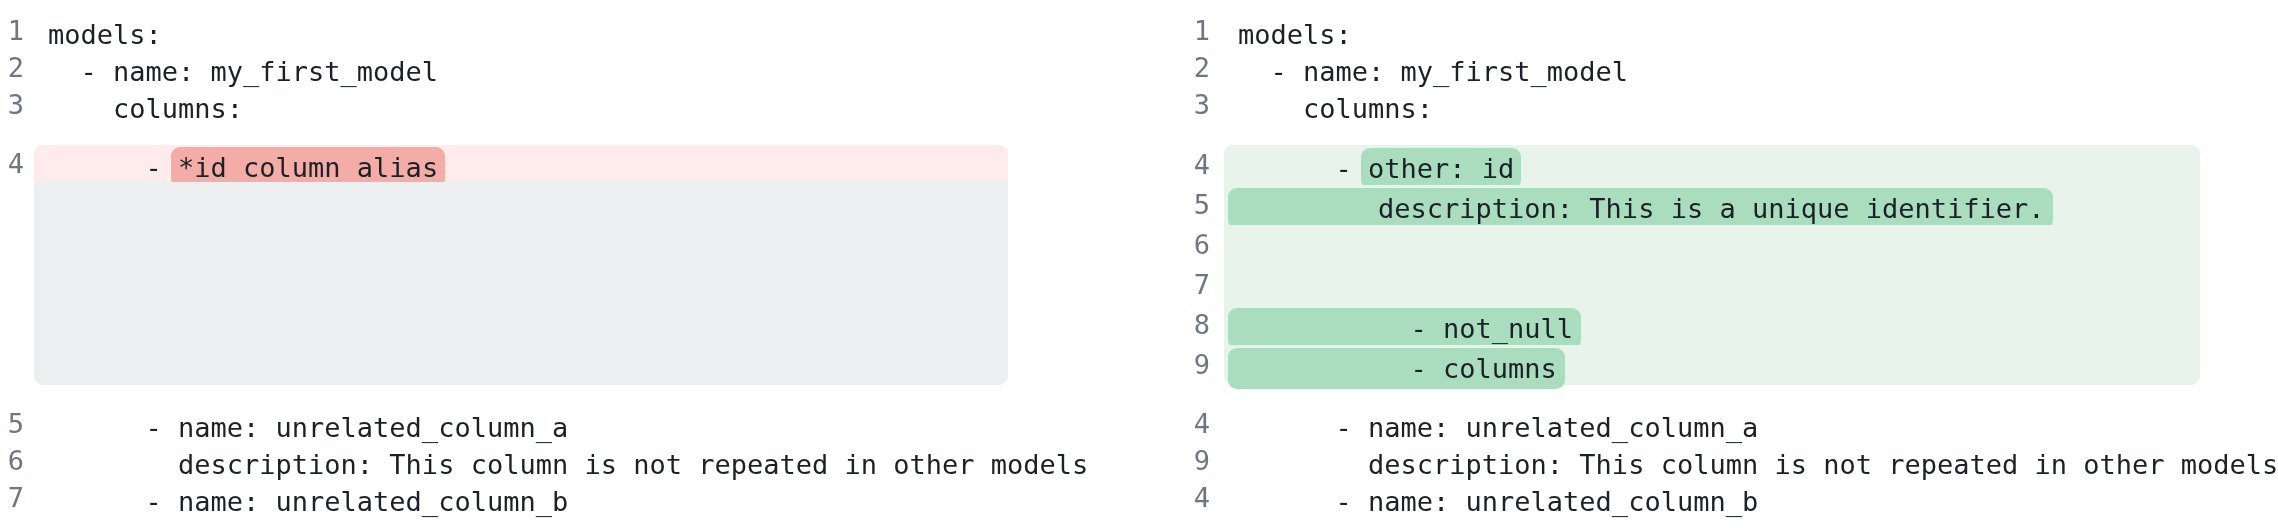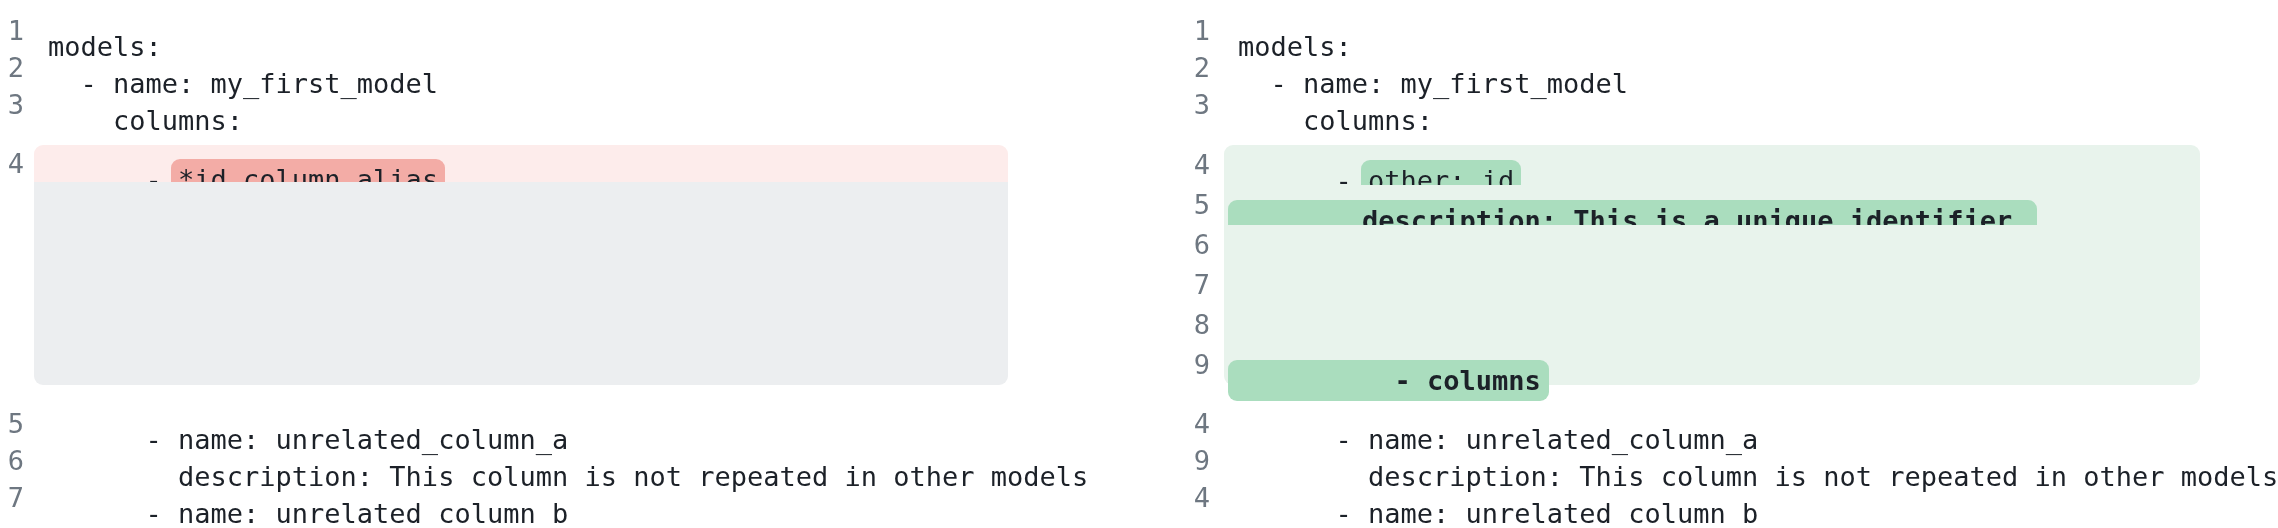--- a/index.html
+++ b/index.html
@@ -32,33 +32,33 @@
     position: absolute; top: 0; bottom: 0;
     left: var(--band-left); width: var(--band-width);
   }
   .row.removed     .band { background: var(--c-removed-bg, #fdeceb); }
   .row.added       .band { background: var(--c-added-bg, #e8f3ec); }
   .row.placeholder .band { background: var(--c-placeholder-bg, #eceef0); }
   .row.block-start .band { border-top-left-radius: 9px; border-top-right-radius: 9px; }
   .row.block-end   .band { border-bottom-left-radius: 9px; border-bottom-right-radius: 9px; }
 
   .code {
-    position: absolute; left: var(--content-left); top: 16px;
+    position: absolute; left: var(--content-left); top: 4px;
     white-space: pre;
   }
   mark.tok {
     color: inherit;
     background: transparent;
     border-radius: 9px;
     padding: 5px 7px;
     margin: 0 -7px;
   }
   .row.removed mark.tok { background: var(--c-removed-token, #f3aca6); }
   .row.added   mark.tok { background: var(--c-added-token, #aaddbe); }
-  mark.tok.tok-full { padding-left: 4px; margin-left: -10px; padding-right: 8px; margin-right: -8px; font-weight: bold; }
+  mark.tok.tok-full { padding-left: 20px; margin-left: -10px; padding-right: 8px; margin-right: -8px; }
 </style>
 </head>
 <body>
 
 <div id="canvas" style="--c-bg: #ffffff; --c-text: #1c2128; --c-num: #6e7781; --c-removed-bg: #fdeceb; --c-removed-token: #f3aca6; --c-placeholder-bg: #eceef0; --c-added-bg: #e8f3ec; --c-added-token: #aaddbe;">
   <section class="pane pane-left">
       <div class="row context">
         <span class="num">1</span>
         <span class="code">models:</span>
       </div>
@@ -118,20 +118,21 @@
         <span class="num">6</span>
         <div class="band"></div>
       </div>
       <div class="row added">
         <span class="num">7</span>
         <div class="band"></div>
       </div>
       <div class="row added">
         <span class="num">8</span>
         <div class="band"></div>
+        <span class="code"><mark class="tok tok-full">          - not_null</mark></span>
       </div>
       <div class="row added block-end">
         <span class="num">9</span>
         <div class="band"></div>
         <span class="code"><mark class="tok tok-full">          - columns</mark></span>
       </div>
       <div class="row context after-block">
         <span class="num">4</span>
         <span class="code">      - name: unrelated_column_a</span>
       </div>

